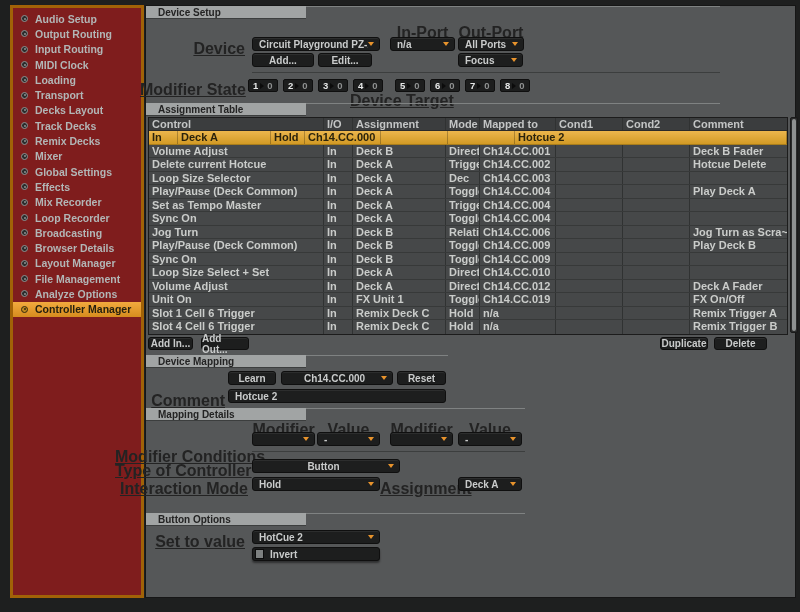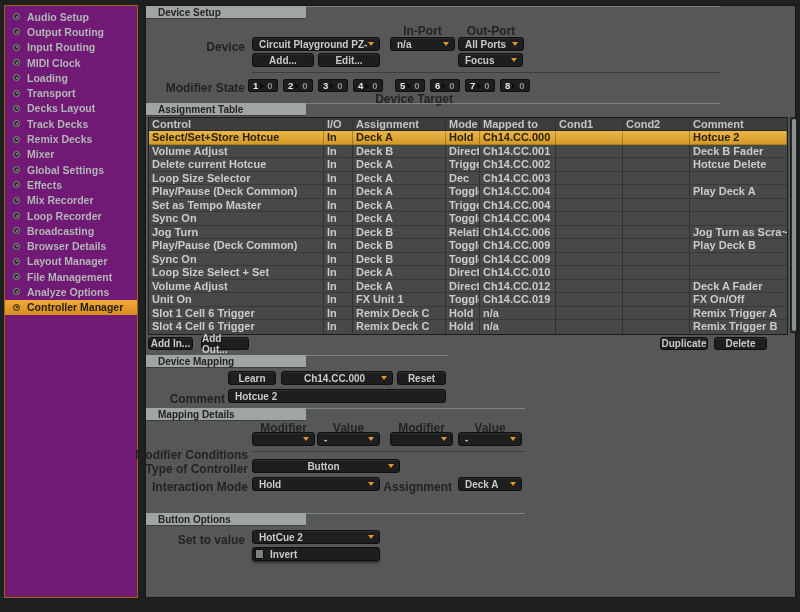--- a/index.html
+++ b/index.html
@@ -1,22 +1,22 @@
 <!DOCTYPE html>
 <html><head>
 <meta charset="utf-8">
 <style>
   * { margin:0; padding:0; box-sizing:border-box; }
   html,body { background:#1e1f1f; }
   body { font-family:"Liberation Sans", sans-serif; }
   #screen { position:relative; width:800px; height:612px; background:#1e1f1f; overflow:hidden; font-weight:bold; }
 
   
-  .sidebar { position:absolute; left:4px; top:5px; width:134px; height:593px;
-             background:#701a75; border:1px solid #a16207; padding-top:3px; }
+  .sidebar { position:absolute; left:10px; top:5px; width:134px; height:593px;
+             background:#7f1d1d; border:3px solid #a16207; padding-top:3px; }
   .side-item { position:relative; height:15.3px; display:flex; align-items:center; cursor:default; }
   .side-item .radio { width:7px; height:7px; margin-left:8px; border:1.5px solid #8f9292;
                       border-radius:50%; background:#2a2b2b; position:relative; flex:0 0 auto; }
   .side-item .radio::after { content:""; position:absolute; left:1.5px; top:1.5px; width:2px; height:2px;
                              border-radius:50%; background:#8f9292; }
   .side-label { margin-left:7px; font-size:10.5px; color:#b2b6b6; white-space:nowrap; }
   .side-item.selected { background:linear-gradient(#f2aa3e,#d68c1e); }
   .side-item.selected .side-label { color:#26210f;text-align:center; }
   .side-item.selected .radio { border-color:#33290f; background:#c08a20; }
   .side-item.selected .radio::after { background:#33290f; }
@@ -24,21 +24,21 @@
   
   .panel { position:absolute; left:145px; top:5px; width:651px; height:593px;
            background:#555758; border:1px solid #161616; }
 
   .secbar { position:absolute; height:13px; width:160px; background:#a1a4a4; color:#232323;
             font-size:10px; line-height:13px; padding-left:12px; white-space:nowrap;
             border-bottom:1px solid #3c3e3e; }
   .secline { position:absolute; height:1px; background:#7f8282; }
   .divline { position:absolute; height:1px; background:#737676; border-top:1px solid #3c3e3e; }
 
-  .lbl { position:absolute; font-size:12px; color:#232323; white-space:nowrap; }
+  .lbl { position:absolute; font-size:16px; color:#232323; white-space:nowrap;text-decoration:underline; }
   .lbl.r { text-align:right; }
   .lbl.c { text-align:center; }
 
   .dd, .btn, .input { position:absolute; height:14px; background:#1d1e1e; border:1px solid #0f0f0f;
           border-radius:3px; color:#c9cbcb; font-size:10px; display:flex; align-items:center;
           box-shadow:inset 0 1px 0 rgba(255,255,255,0.07); cursor:pointer; }
   .dd .dd-text { padding-left:6px; white-space:nowrap; overflow:hidden; flex:1; }
   .dd .dd-arrow { width:0; height:0; border-left:3.5px solid transparent; border-right:3.5px solid transparent;
                   border-top:4.5px solid #e8932c; margin-right:5px; flex:0 0 auto; }
   .btn { justify-content:center; }
@@ -210,21 +210,21 @@
   <div class="dd" style="left:390px; top:37px; width:65px;">
     <span class="dd-text">n/a</span>
     <span class="dd-arrow"></span>
   </div>
   <div class="dd" style="left:458px; top:37px; width:66px;">
     <span class="dd-text">All Ports</span>
     <span class="dd-arrow"></span>
   </div>
 
   <div class="btn" style="left:252px; top:53px; width:62px;">Add...</div>
-  <div class="btn" style="left:318px; top:53px; width:62px;">Edit...</div>
+  <div class="btn" style="left:318px; top:53px; width:54px;">Edit...</div>
   <div class="lbl r" style="left:350px; top:56px; width:103px;margin-top:36px;">Device Target</div>
   <div class="dd" style="left:458px; top:53px; width:65px;">
     <span class="dd-text">Focus</span>
     <span class="dd-arrow"></span>
   </div>
 
   <div class="divline" style="left:252px; top:72px; width:468px;"></div>
 
   <div class="lbl r" style="left:140px; top:81px; width:105px;">Modifier State</div>
   <div class="mods">
@@ -288,21 +288,20 @@
       <div class="cell c-assign">Assignment</div>
       <div class="cell c-mode">Mode</div>
       <div class="cell c-mapped">Mapped to</div>
       <div class="cell c-cond1">Cond1</div>
       <div class="cell c-cond2">Cond2</div>
       <div class="cell c-comment">Comment</div>
     </div>
     <div class="tbody">
 
         <div class="trow selected">
-          <div class="cell c-control">Select/Set+Store Hotcue</div>
           <div class="cell c-io">In</div>
           <div class="cell c-assign">Deck A</div>
           <div class="cell c-mode">Hold</div>
           <div class="cell c-mapped">Ch14.CC.000</div>
           <div class="cell c-cond1"></div>
           <div class="cell c-cond2"></div>
           <div class="cell c-comment">Hotcue 2</div>
         </div>
 
         <div class="trow">

